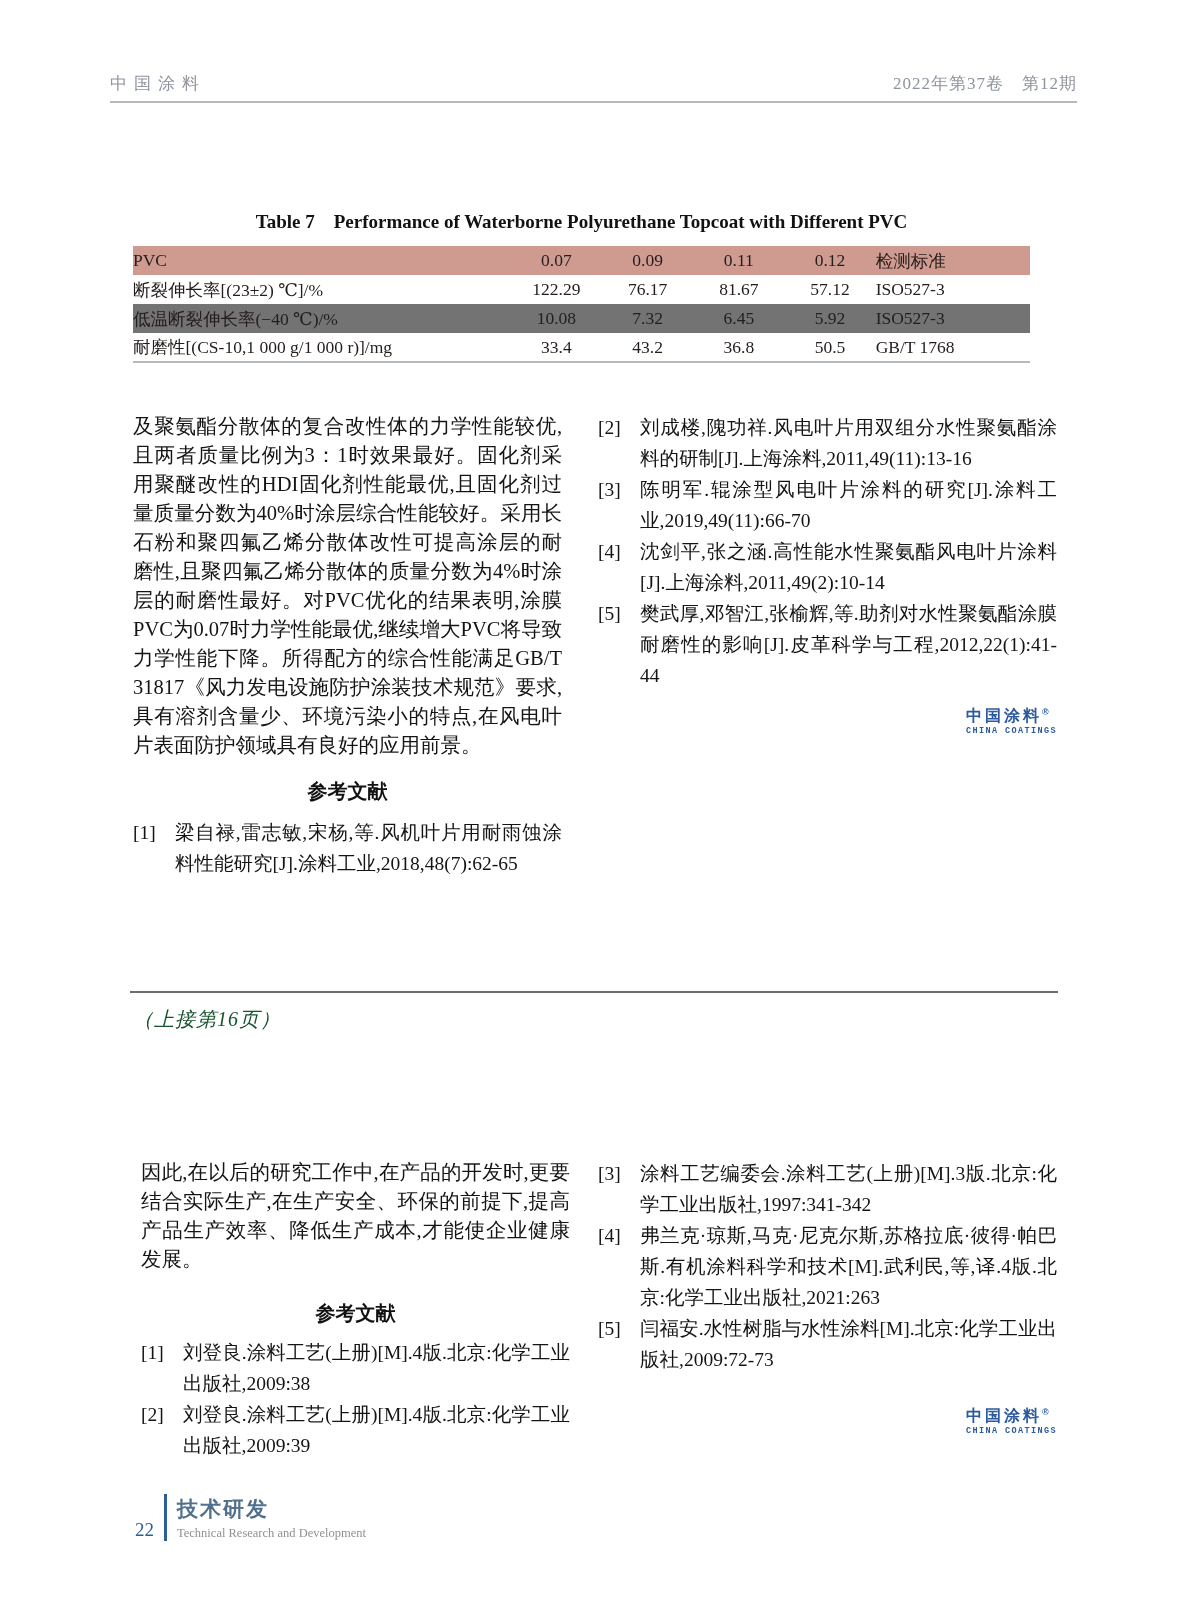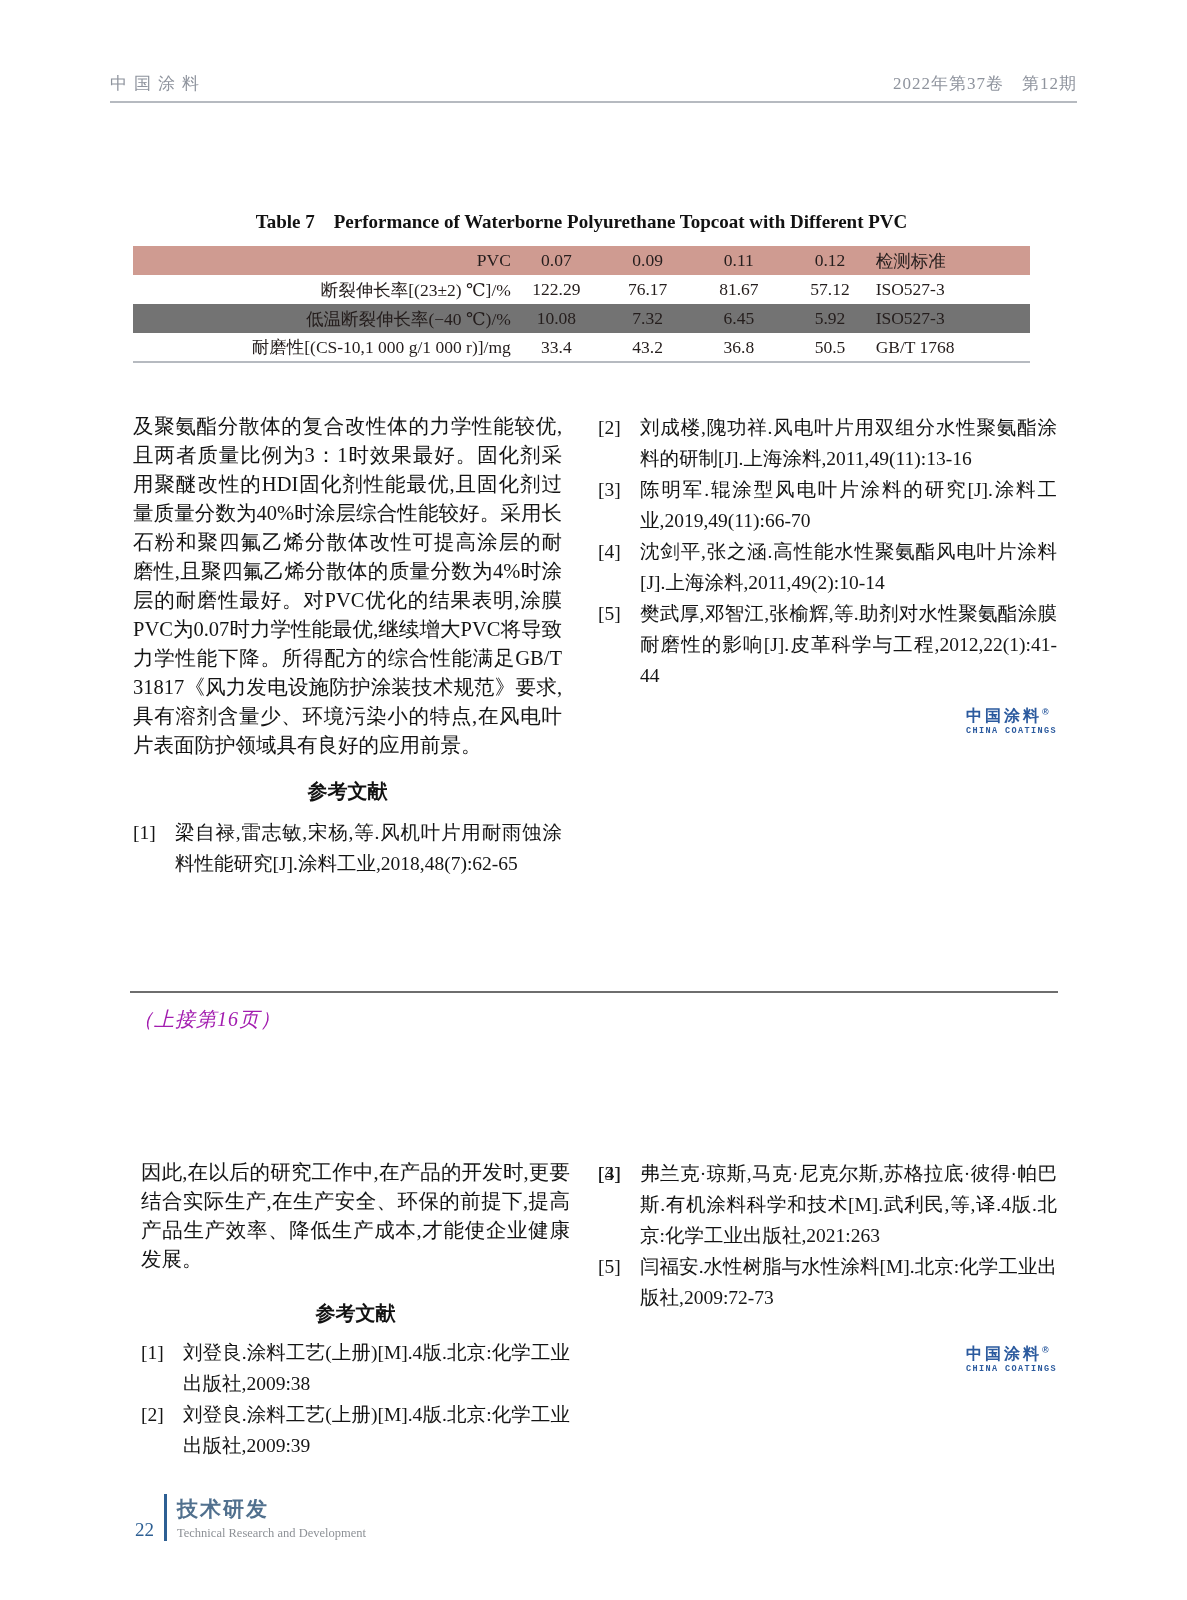--- a/index.html
+++ b/index.html
@@ -19,21 +19,21 @@
   .journal-name { float:left; letter-spacing:7px; }
   .issue-info { float:right; letter-spacing:1px; }
 
   
   .table-section { position:absolute; top:198px; left:133px; width:897px; }
   .tbl-title-cn { text-align:center; font-weight:bold; font-size:19px; color:#121212; }
   .tbl-title-en { text-align:center; font-weight:bold; font-size:19px; margin-top:11px; color:#121212; }
   table.perf { width:100%; border-collapse:collapse; margin-top:11px; font-size:17.5px;
     border-bottom:2px solid #b6bac0; color:#241d1c; }
   table.perf td { height:29px; vertical-align:middle; }
-  td.cell-label { text-align:right; padding-left:40px; width:377px; }
+  td.cell-label { text-align:left; width:377px; }
   td.cell-val { text-align:center; width:91px; }
   td.cell-std { text-align:left; width:154px; }
   tr.row-head { background:#cf9b91; }
   tr.row-alt { background:#737373; }
 
   
   .col { position:absolute; }
   .col-1-left  { top:412px; left:133px; width:429px; }
   .col-1-right { top:412px; left:598px; width:459px; }
   .col-2-left  { top:1158px; left:133px; width:429px;margin-left:8px; }
@@ -50,21 +50,21 @@
   .logo-row { display:flex; justify-content:flex-end; margin-top:12px; }
   .logo { text-align:left; }
   .logo-cn { color:#2b5a9e; font-weight:bold; font-size:16px; letter-spacing:3px; line-height:18px; }
   .logo-reg { font-size:9px; vertical-align:super; letter-spacing:0; }
   .logo-en { color:#2b5a9e; font-size:8.5px; letter-spacing:1.4px; margin-top:1px; font-weight:bold;font-family:Liberation Mono, monospace; }
 
   
   .section-divider { position:absolute; top:991px; left:130px; width:928px;
     border-top:2px solid #6e6e6e; }
   .continuation-note { position:absolute; top:1006px; left:133px; font-size:20px;
-    font-style:italic; color:#a21caf; letter-spacing:1px; }
+    font-style:italic; color:#14532d; letter-spacing:1px; }
 
   
   .page-footer { position:absolute; top:1494px; left:135px; display:flex; align-items:center; }
   .page-num { font-size:19px; color:#2d5f93; margin-right:10px; align-self:flex-end; }
   .footer-bar { width:3px; height:47px; background:#2d5f93; margin-right:10px; }
   .footer-cn { font-size:21px; font-weight:bold; color:#51708e; letter-spacing:2px; }
   .footer-en { font-size:12.5px; color:#8d9196; margin-top:3px; }
 </style>
 </head>
 <body>
@@ -160,20 +160,21 @@
   </div>
   <div class="ref">
     <span class="ref-label">[2]</span>
     <span>刘登良.涂料工艺(上册)[M].4版.北京:化学工业出版社,2009:39</span>
   </div>
 </div>
 
 <div class="col col-2-right">
   <div class="ref">
     <span class="ref-label">[3]</span>
+    <span>涂料工艺编委会.涂料工艺(上册)[M].3版.北京:化学工业出版社,1997:341-342</span>
   </div>
   <div class="ref">
     <span class="ref-label">[4]</span>
     <span>弗兰克·琼斯,马克·尼克尔斯,苏格拉底·彼得·帕巴斯.有机涂料科学和技术[M].武利民,等,译.4版.北京:化学工业出版社,2021:263</span>
   </div>
   <div class="ref">
     <span class="ref-label">[5]</span>
     <span>闫福安.水性树脂与水性涂料[M].北京:化学工业出版社,2009:72-73</span>
   </div>
   <div class="logo-row" style="margin-top:28px;">

